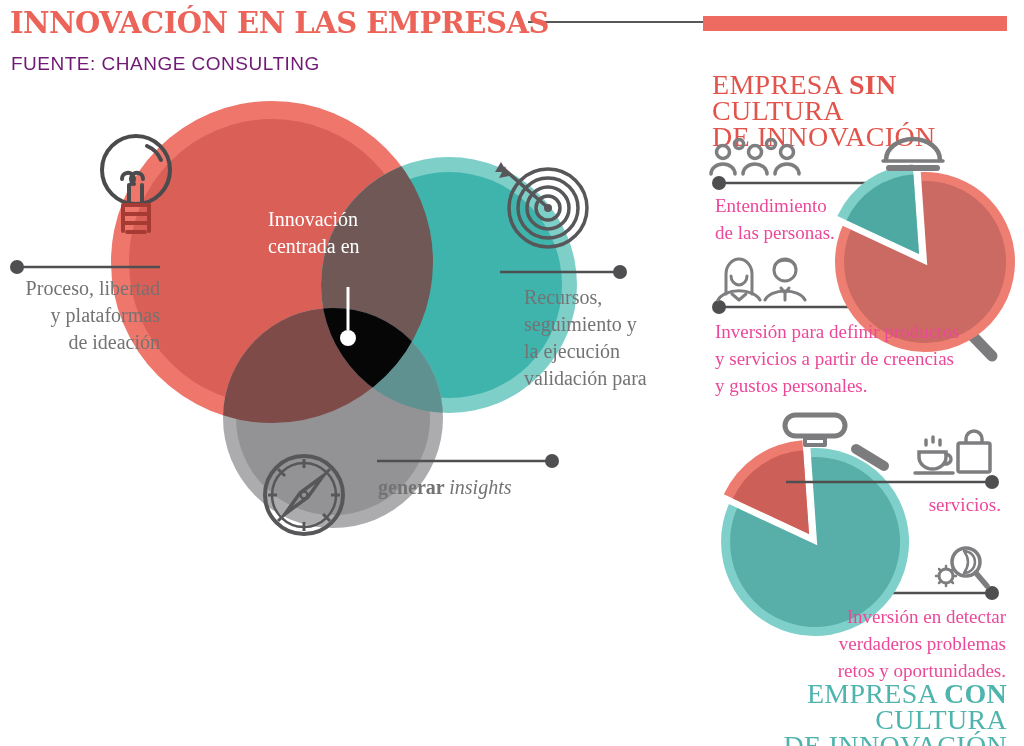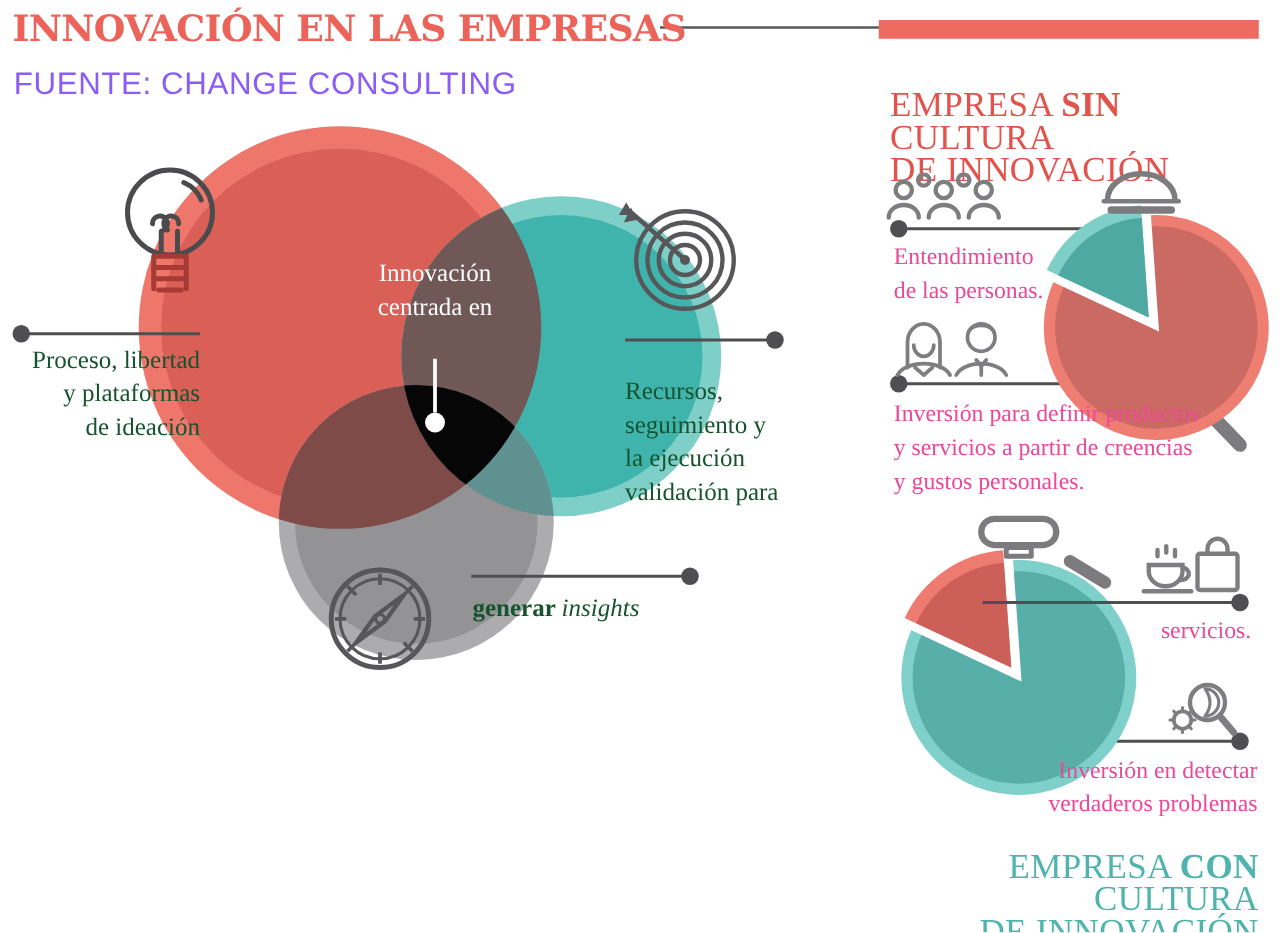--- a/index.html
+++ b/index.html
@@ -1,28 +1,28 @@
 <!DOCTYPE html>
 <html><head>
 <meta charset="utf-8">
 <style>
   html,body{margin:0;padding:0;background:#fff;}
   #stage{position:relative;width:1024px;height:746px;background:#fff;overflow:hidden;
          font-family:"Liberation Serif",serif;color:#4d4d4f;text-decoration:underline;}
   .abs{position:absolute;}
   .title{font-family:"DejaVu Serif",serif;font-weight:700;font-size:29px;letter-spacing:-.5px;color:#EC6459;}
-  .source{font-family:"Liberation Sans",sans-serif;font-size:25px;letter-spacing:.5px;color:#8b5cf6;}
+  .source{font-family:"Liberation Sans",sans-serif;font-size:19px;letter-spacing:.5px;color:#701a75;}
   .hdr{font-size:28px;line-height:26px;letter-spacing:.3px;}
   .hdr b{font-weight:700;}
   .hdr.red{color:#E2544B;}
   .hdr.teal{color:#4FB4AD;}
   .body19{font-size:19px;line-height:27px;color:#ec4899;}
-  .body20{font-size:20px;line-height:27px;color:#14532d;}
+  .body20{font-size:20px;line-height:27px;color:#737373;}
   .rt{text-align:right;}
-  .ctr{text-align:center;}
+  .ctr{text-align:left;}
   .white{color:#ffffff;}
   .bold{font-weight:700;}
   .ital{font-style:italic;}
   svg{display:block;}
 </style>
 </head>
 <body>
 
 <div id="stage">
 
@@ -119,21 +119,21 @@
     <div>Innovación</div>
     <div>centrada en</div>
   </div>
 
   <div class="abs body20 rt" style="left:0px;top:275px;width:160px;">
     <div>Proceso, libertad</div>
     <div>y plataformas</div>
     <div>de ideación</div>
   </div>
 
-  <div class="abs body20" style="left:500px;top:284px;width:170px;margin-top:16px;">
+  <div class="abs body20" style="left:524px;top:284px;width:170px;">
     <div>Recursos,</div>
     <div>seguimiento y</div>
     <div>la ejecución</div>
     <div>validación para</div>
   </div>
 
   <div class="abs body20 bold" style="left:378px;top:474px;width:210px;">
     <div><span>generar</span> <span class="ital" style="font-weight:400;">insights</span></div>
   </div>
 
@@ -148,20 +148,21 @@
     <div>y gustos personales.</div>
   </div>
 
   <div class="abs body19 rt" style="left:851px;top:491px;width:150px;">
     <div>servicios.</div>
   </div>
 
   <div class="abs body19 rt" style="left:806px;top:603px;width:200px;">
     <div>Inversión en detectar</div>
     <div>verdaderos problemas</div>
+    <div>retos y oportunidades.</div>
   </div>
 
   <div class="abs hdr teal rt" style="left:747px;top:681px;width:260px;">
     <div><span>EMPRESA </span><b>CON</b><span> CULTURA</span></div>
     <div>DE INNOVACIÓN</div>
   </div>
 
   <svg class="abs" style="left:98px;top:133px;" width="78" height="108" viewBox="0 0 78 108">
     <g fill="none" stroke="#4B4B4D" stroke-width="4" stroke-linecap="round">
       <circle cx="38" cy="37" r="34"></circle>

